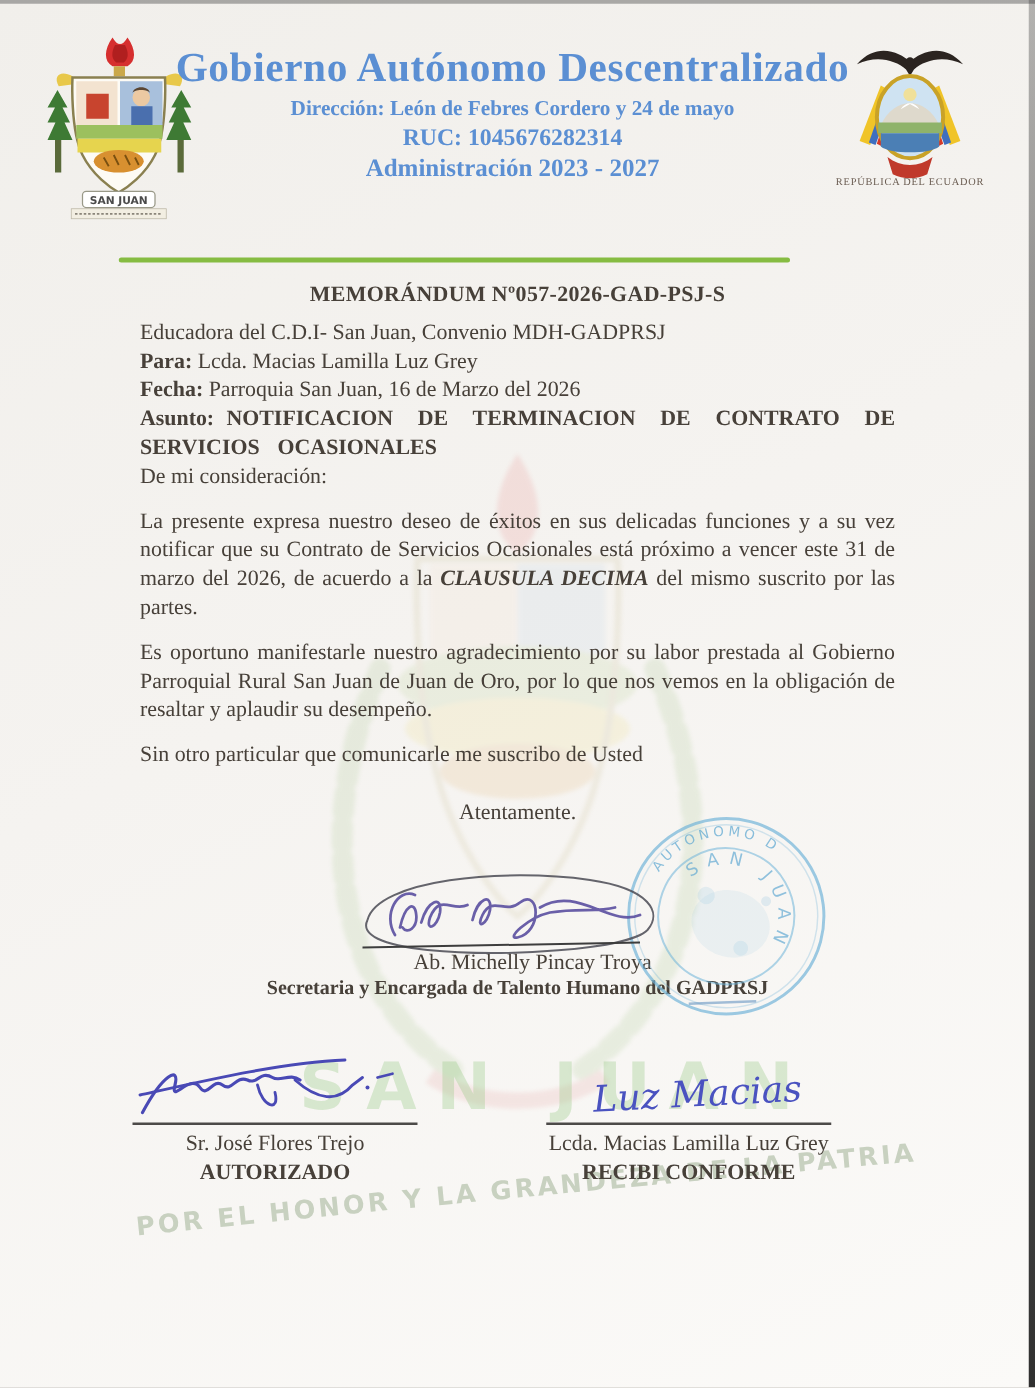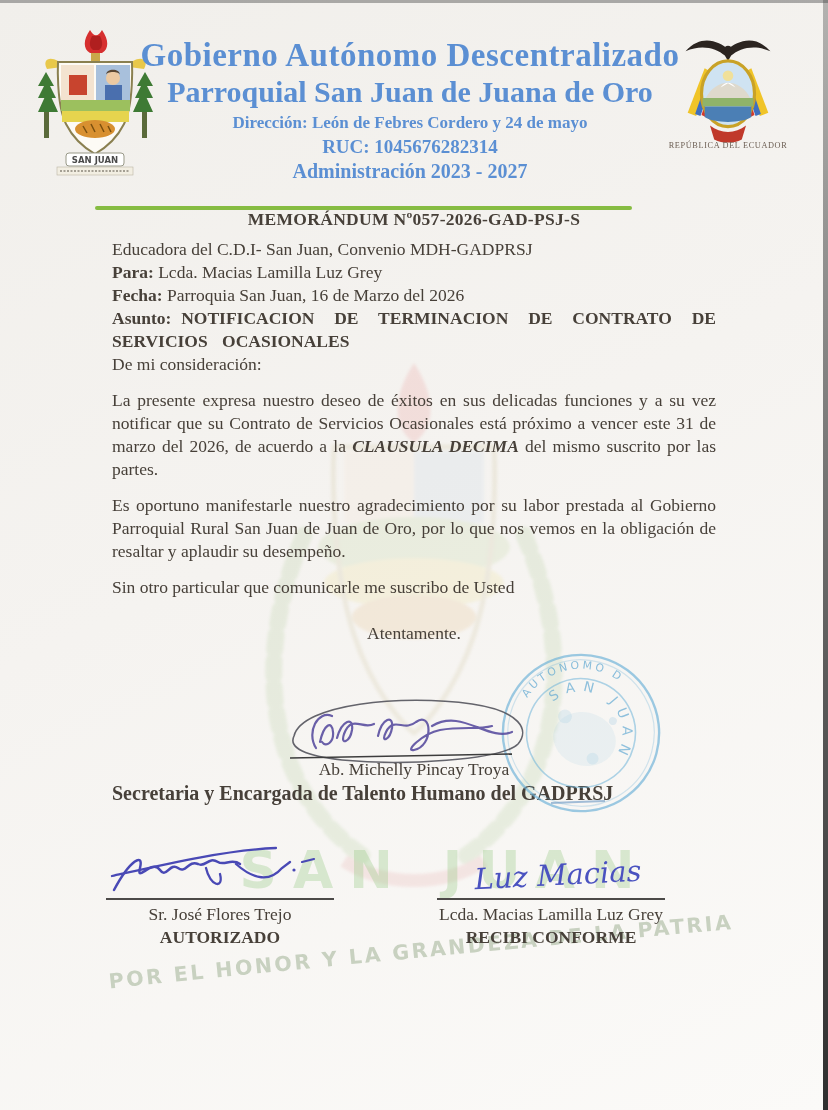--- a/index.html
+++ b/index.html
@@ -25,34 +25,34 @@
   .seal-right{position:absolute;left:668px;top:28px;z-index:2;}
 
   
   .wm-arms{position:absolute;left:222px;top:355px;z-index:0;opacity:.13;filter:blur(1.5px);}
   .wm-big-text{position:absolute;left:225px;top:840px;width:440px;text-align:center;z-index:0;
     font-family:"DejaVu Sans",sans-serif;font-weight:bold;font-size:52px;letter-spacing:16px;
     color:rgba(150,200,130,.33);white-space:nowrap;}
   .wm-motto{position:absolute;left:60px;top:912px;z-index:0;}
 
   
-  .doc{position:absolute;left:112px;top:208px;width:604px;font-size:17.5px;line-height:23px;
+  .doc{position:absolute;left:112px;top:224px;width:604px;font-size:17.5px;line-height:23px;
     text-align:justify;z-index:2;}
   .memo-title{text-align:center;font-weight:bold;margin-bottom:7px;letter-spacing:.3px;}
   .memo-line b{font-weight:bold;}
   .subject-bold{font-weight:bold;word-spacing:10px;}
   .doc p{margin:13px 0 0 0;}
   .closing{margin-top:23px;text-align:center;}
   .em-clause{font-weight:bold;font-style:italic;}
 
   
   .sig-michelly{position:absolute;left:282px;top:690px;z-index:4;}
   .stamp{position:absolute;left:492px;top:644px;z-index:3;opacity:.85;}
-  .sig-name{position:absolute;left:112px;top:759px;width:604px;text-align:center;font-size:17.5px;z-index:2;}
-  .sig-role{position:absolute;left:112px;top:782px;width:604px;text-align:left;font-size:20px;font-weight:bold;z-index:2;}
+  .sig-name{position:absolute;left:124px;top:759px;width:604px;text-align:center;font-size:17.5px;z-index:2;}
+  .sig-role{position:absolute;left:112px;top:782px;width:604px;text-align:center;font-size:16px;font-weight:bold;z-index:2;}
   .ink-underline-del{position:absolute;left:551px;top:801px;width:54px;height:2px;
     background:rgba(90,140,190,.55);transform:rotate(-2deg);z-index:3;}
 
   
   .sig-jose{position:absolute;left:106px;top:836px;z-index:4;}
   .script-luz{position:absolute;left:448px;top:858px;width:220px;text-align:center;z-index:4;
     font-style:italic;font-size:29px;color:#4a52c0;transform:rotate(-3deg);
     font-family:"DejaVu Serif",serif;}
   .sig-line{position:absolute;height:2px;background:#4c4a48;z-index:2;}
   .line-left{left:106px;top:898px;width:228px;}
@@ -135,21 +135,20 @@
     <path d="M33,68 C43,46 67,46 77,68 Z" fill="#ded9cc"></path>
     <path d="M48,56 C52,50 58,50 62,56 L55,52 Z" fill="#ffffff"></path>
     <path d="M31,66 H79 V74 H31 Z" fill="#8fb36a"></path>
     <path d="M33,74 H77 V84 C70,90 40,90 33,84 Z" fill="#4b7fb5"></path>
     <path d="M38,92 C48,100 62,100 72,92 L68,105 C60,109 50,109 42,105 Z" fill="#c0392b"></path>
     <text x="55" y="113" text-anchor="middle" font-family="Liberation Serif, serif" font-size="7.8" letter-spacing="0.6" fill="#6b5d52">REPÚBLICA DEL ECUADOR</text>
   </svg>
 
   <div class="header-center">
     <div class="h-title1">Gobierno Autónomo Descentralizado</div>
-    <div class="h-title2">Parroquial San Juan de Juana de Oro</div>
     <div class="h-addr">Dirección: León de Febres Cordero y 24 de mayo</div>
     <div class="h-ruc">RUC: 1045676282314</div>
     <div class="h-admin">Administración 2023 - 2027</div>
   </div>
   <div class="admin-underline"></div>
 
   <div class="doc">
     <div class="memo-title">MEMORÁNDUM Nº057-2026-GAD-PSJ-S</div>
 
     <div class="memo-line">

